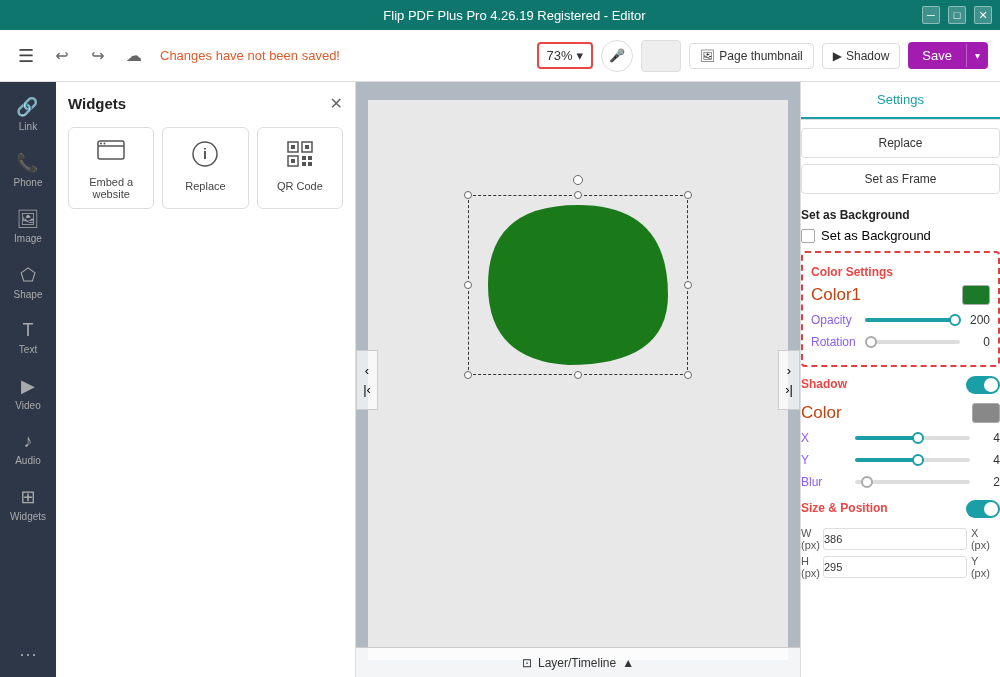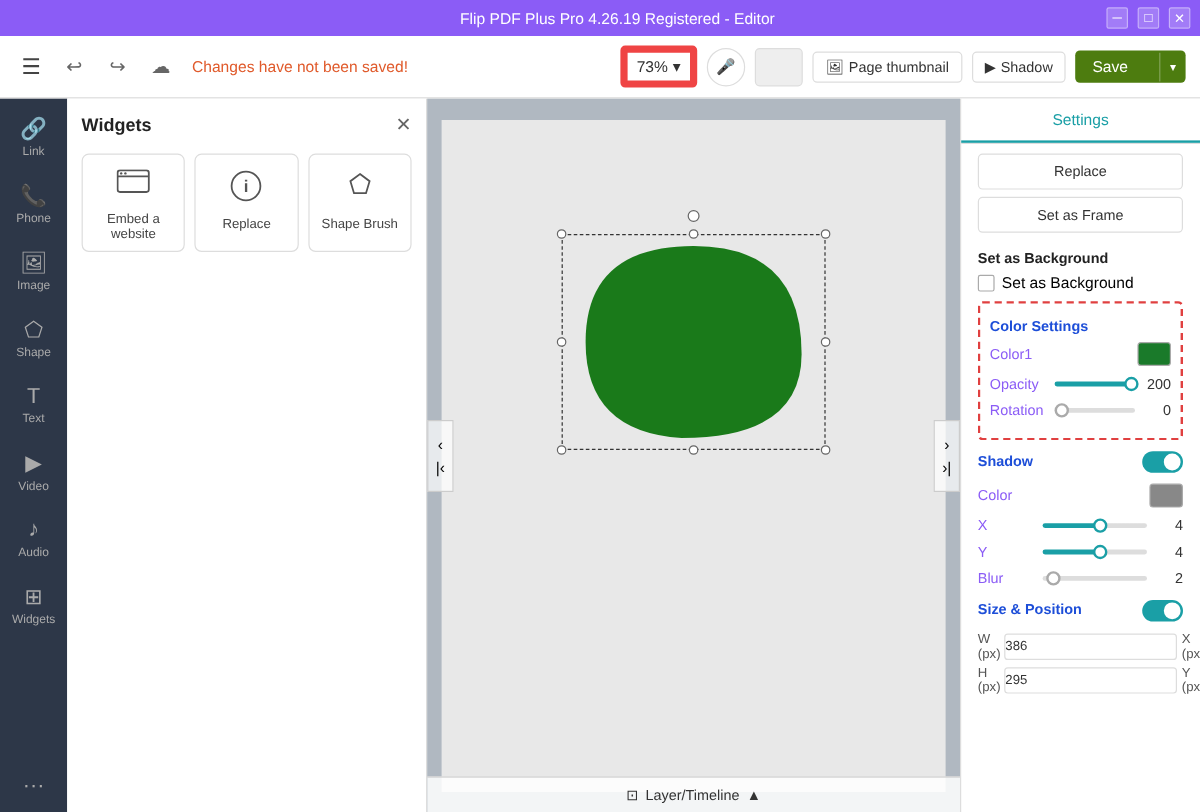--- a/index.html
+++ b/index.html
@@ -1,20 +1,20 @@
 <!DOCTYPE html>
 <html><head>
   <meta charset="utf-8">
   <style>
     * { box-sizing: border-box; margin: 0; padding: 0; }
     body { font-family: Arial, sans-serif; font-size: 13px; background: #f0f0f0; width: 1000px; height: 677px; overflow: hidden; display: flex; flex-direction: column; }
 
     
     .title-bar {
-      background: #8b5cf6;
+      background: #0f766e;
       color: white;
       height: 30px;
       display: flex;
       align-items: center;
       justify-content: center;
       font-size: 13px;
       position: relative;
       flex-shrink: 0;
       padding-left: 29px;
     }
@@ -60,21 +60,21 @@
       border: none; background: none;
     }
     .unsaved-msg {
       color: #e05a2b;
       font-size: 13px;
       margin-left: 4px;
     }
     .toolbar-spacer { flex: 1; }
     .zoom-control {
       display: flex; align-items: center;
-      border: 6px solid #ef4444; border-radius: 4px;
+      border: 2px solid #ef4444; border-radius: 4px;
       padding: 4px 8px; cursor: pointer; gap: 4px; color: #333;
     }
     .mic-btn {
       width: 32px; height: 32px;
       border: 1px solid #ddd; border-radius: 50%;
       display: flex; align-items: center; justify-content: center;
       cursor: pointer; background: #fff; color: #555;
     }
     .page-thumb-btn {
       display: flex; align-items: center; gap: 4px;
@@ -83,21 +83,21 @@
       font-size: 12px;
     }
     .preview-btn {
       display: flex; align-items: center; gap: 4px;
       border: 1px solid #ddd; border-radius: 4px;
       padding: 5px 10px; cursor: pointer; background: #fff; color: #333;
       font-size: 12px;
     }
     .save-btn-group {
       display: flex; align-items: center;
-      background: #4d7c0f; border-radius: 4px; overflow: hidden; gap: 12px;
+      background: #a21caf; border-radius: 4px; overflow: hidden;
     }
     .save-btn {
       padding: 6px 14px; color: white; cursor: pointer;
       font-size: 13px; border: none; background: none;
     }
     .save-dropdown {
       padding: 6px 8px; color: white; cursor: pointer;
       border-left: 1px solid rgba(255,255,255,0.3);
       font-size: 10px;
     }
@@ -240,21 +240,21 @@
     }
     .right-tab {
       flex: 1; text-align: center;
       padding: 10px 0; cursor: pointer; font-size: 13px; color: #666;
     }
     .right-tab.active {
       color: #1a9fa6;
       border-bottom: 2px solid #1a9fa6;
     }
     .right-content {
-      flex: 1; overflow-y: auto; padding: 8px 14px;
+      flex: 1; overflow-y: auto; padding: 8px 0;
     }
     .panel-btn {
       width: 100%; padding: 7px; margin-bottom: 6px;
       border: 1px solid #ddd; border-radius: 4px;
       background: #fff; cursor: pointer; font-size: 12px; color: #333;
       text-align: center;
     }
     .section-title {
       font-size: 12px; font-weight: bold; color: #222;
       margin: 8px 0 6px;
@@ -268,21 +268,21 @@
     .color-settings-box {
       border: 2px dashed #e04040;
       border-radius: 4px;
       padding: 8px;
       margin-bottom: 6px;
     }
     .color-row {
       display: flex; align-items: center; justify-content: space-between;
       margin-bottom: 8px;
     }
-    .color-label { font-size: 12px; color: #8b5cf6; }
+    .color-label { font-size: 17px; color: #c2410c; }
     .color-swatch {
       width: 28px; height: 20px; border-radius: 3px; border: 1px solid #aaa;
     }
     .slider-row {
       display: flex; align-items: center; gap: 6px; margin-bottom: 8px;
     }
     .slider-label { font-size: 12px; color: #8b5cf6; width: 48px; flex-shrink: 0; }
     .slider-track {
       flex: 1; height: 4px; background: linear-gradient(to right, #1a9fa6, #1a9fa6);
       border-radius: 2px; position: relative; cursor: pointer;
@@ -293,21 +293,21 @@
     }
     .slider-thumb {
       width: 12px; height: 12px;
       background: white; border: 2px solid #1a9fa6;
       border-radius: 50%;
       position: absolute; top: -4px;
     }
     .slider-val { font-size: 12px; color: #333; width: 24px; text-align: right; }
 
     .panel-section-title {
-      font-size: 12px; font-weight: bold; color: #1d4ed8;
+      font-size: 12px; font-weight: bold; color: #ef4444;
       margin: 4px 0 6px;
     }
     .toggle-row {
       display: flex; align-items: center; justify-content: space-between;
       margin-bottom: 6px;
     }
     .toggle {
       width: 34px; height: 18px;
       background: #1a9fa6; border-radius: 9px;
       position: relative; cursor: pointer;
@@ -433,24 +433,33 @@
           <svg width="28" height="28" viewBox="0 0 28 28">
             <circle cx="14" cy="14" r="12" fill="none" stroke="#555" stroke-width="1.5"></circle>
             <text x="14" y="19" text-anchor="middle" font-size="14" fill="#555" font-weight="bold">i</text>
           </svg>
         </span>
         <span>Replace</span>
       </div>
       <div class="widget-item">
         <span class="widget-icon">
           <svg width="28" height="28" viewBox="0 0 28 28">
-            <polygon points="14,4 22,10 19,20 9,20 6,10" fill="none" stroke="#555" stroke-width="1.5"></polygon>
+            <rect x="2" y="2" width="10" height="10" fill="none" stroke="#555" stroke-width="1.5"></rect>
+            <rect x="16" y="2" width="10" height="10" fill="none" stroke="#555" stroke-width="1.5"></rect>
+            <rect x="2" y="16" width="10" height="10" fill="none" stroke="#555" stroke-width="1.5"></rect>
+            <rect x="5" y="5" width="4" height="4" fill="#555"></rect>
+            <rect x="19" y="5" width="4" height="4" fill="#555"></rect>
+            <rect x="5" y="19" width="4" height="4" fill="#555"></rect>
+            <rect x="16" y="16" width="4" height="4" fill="#555"></rect>
+            <rect x="22" y="16" width="4" height="4" fill="#555"></rect>
+            <rect x="16" y="22" width="4" height="4" fill="#555"></rect>
+            <rect x="22" y="22" width="4" height="4" fill="#555"></rect>
           </svg>
         </span>
-        <span>Shape Brush</span>
+        <span>QR Code</span>
       </div>
     </div>
   </div>
 
   <div class="canvas-area">
     <div class="page-canvas">
 
       <div class="shape-selected">
 
         <div class="rotate-handle"></div>

